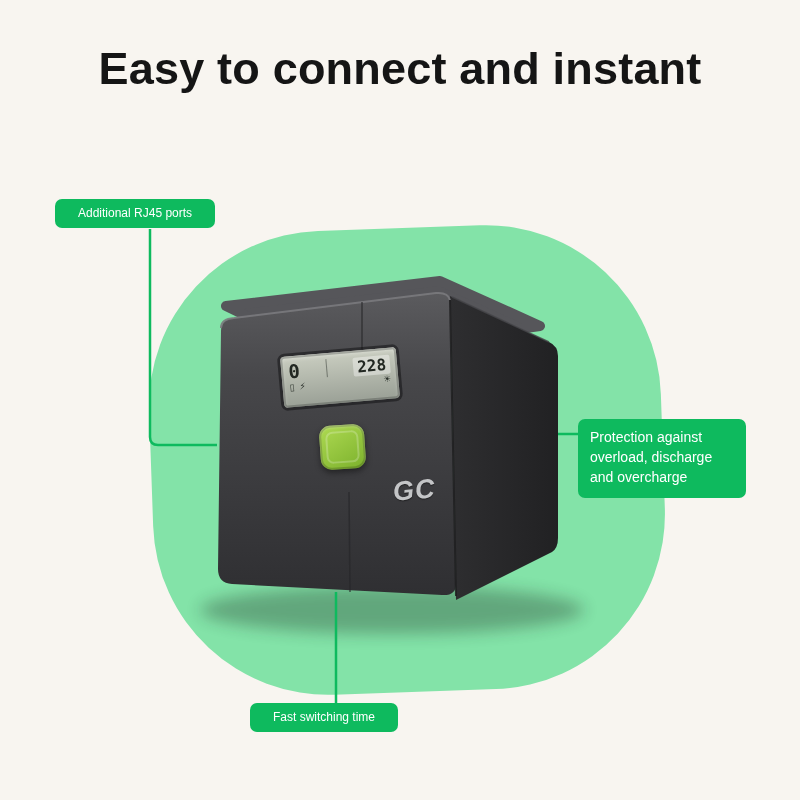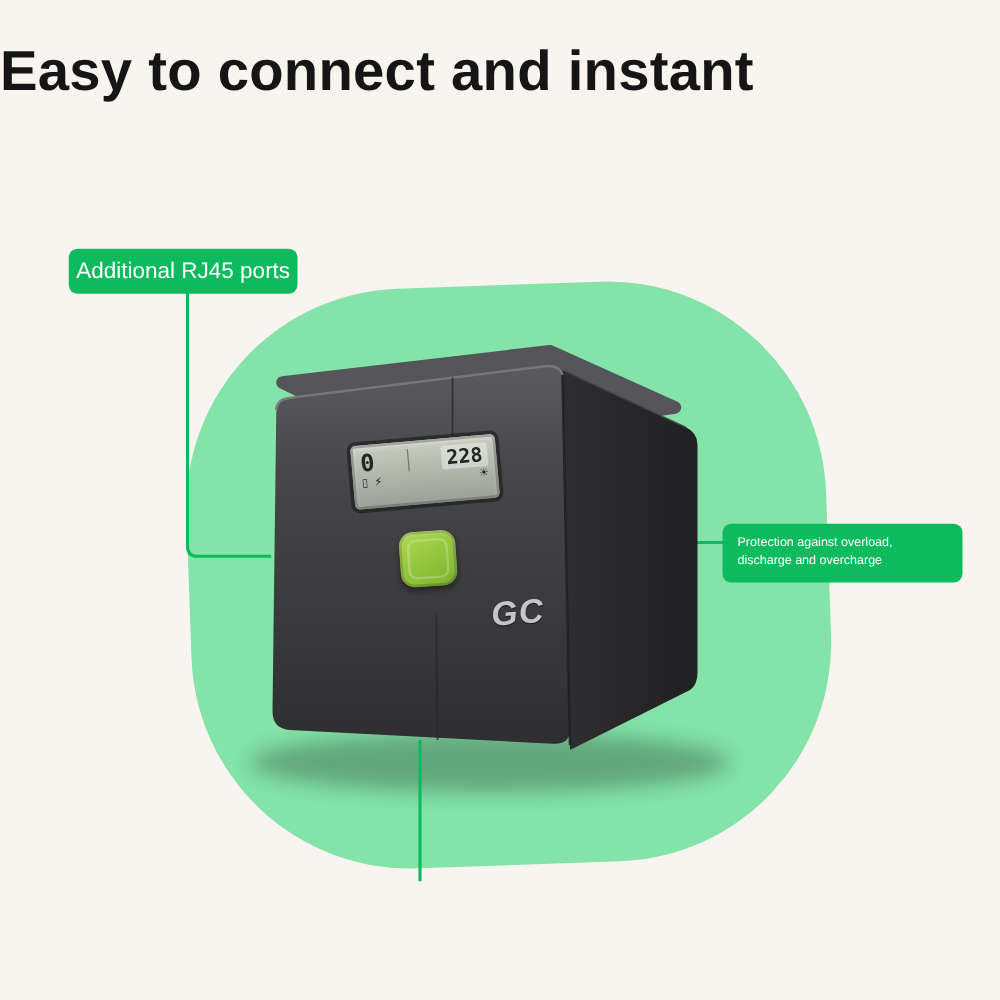--- a/index.html
+++ b/index.html
@@ -10,22 +10,22 @@
     height: 800px;
     overflow: hidden;
     background: #f8f5f0;
     font-family: "Liberation Sans", sans-serif;
   }
 
   
   .title {
     position: absolute;
     top: 30px; left: 0; right: 0;
-    margin: 0;
-    text-align: left;
+    margin: 12px;
+    text-align: center;
     font-size: 45px;
     font-weight: 600;
     line-height: 1.22;
     letter-spacing: 0.2px;
     color: #151515;
   }
   .title span { display: block; }
 
   
   .blob {
@@ -104,31 +104,31 @@
     letter-spacing: 1px;
     color: #c4c5c7;
     text-shadow: 0 1px 1px rgba(0,0,0,0.45);
   }
 
   
   .callout {
     position: absolute;
     background: #0eba5e;
     color: #ffffff;
-    font-size: 18px;
+    font-size: 12px;
     font-weight: 500;
-    padding: 7px 6px 8px;
+    padding: 7px 23px 8px;
     border-radius: 7px;
     white-space: nowrap;
   }
   .callout-rj45 { left: 55px; top: 199px; }
   .callout-protection {
     left: 578px; top: 419px;
-    width: 192px;
-    font-size: 10px;
+    width: 168px;
+    font-size: 14px;
     line-height: 1.42;
     padding: 9px 12px 10px;
     white-space: normal;
   }
   .callout-switching { left: 250px; top: 703px; }
 </style>
 </head>
 <body>
 
 <div class="stage">
@@ -189,14 +189,15 @@
   </div>
 
   <button class="power-btn">
     <span class="ring"></span>
   </button>
 
   <div class="gc-logo">GC</div>
 
   <div class="callout callout-rj45">Additional RJ45 ports</div>
   <div class="callout callout-protection">Protection against overload, discharge and overcharge</div>
+  <div class="callout callout-switching">Fast switching time</div>
 
 </div>
 
 </body></html>

